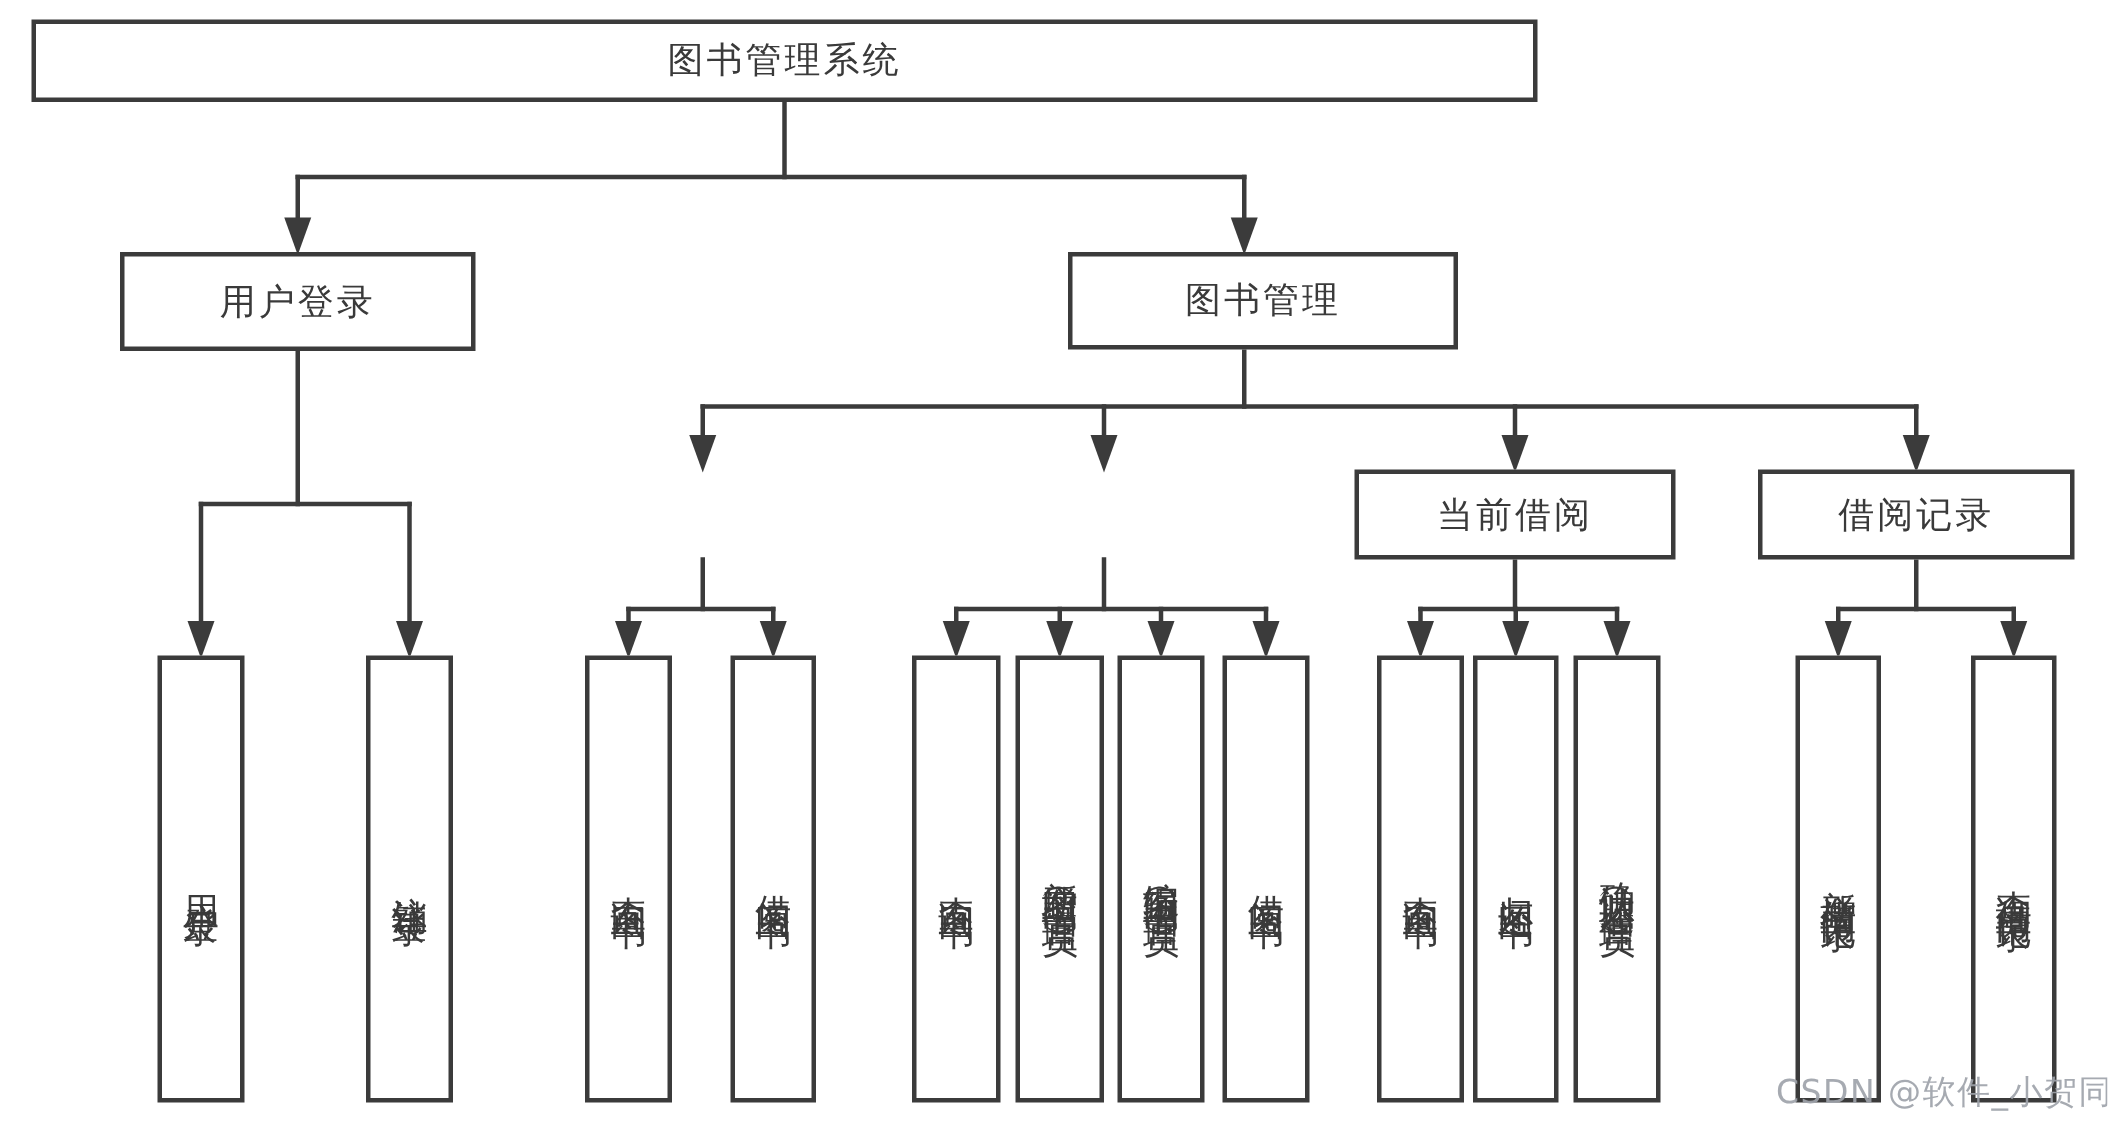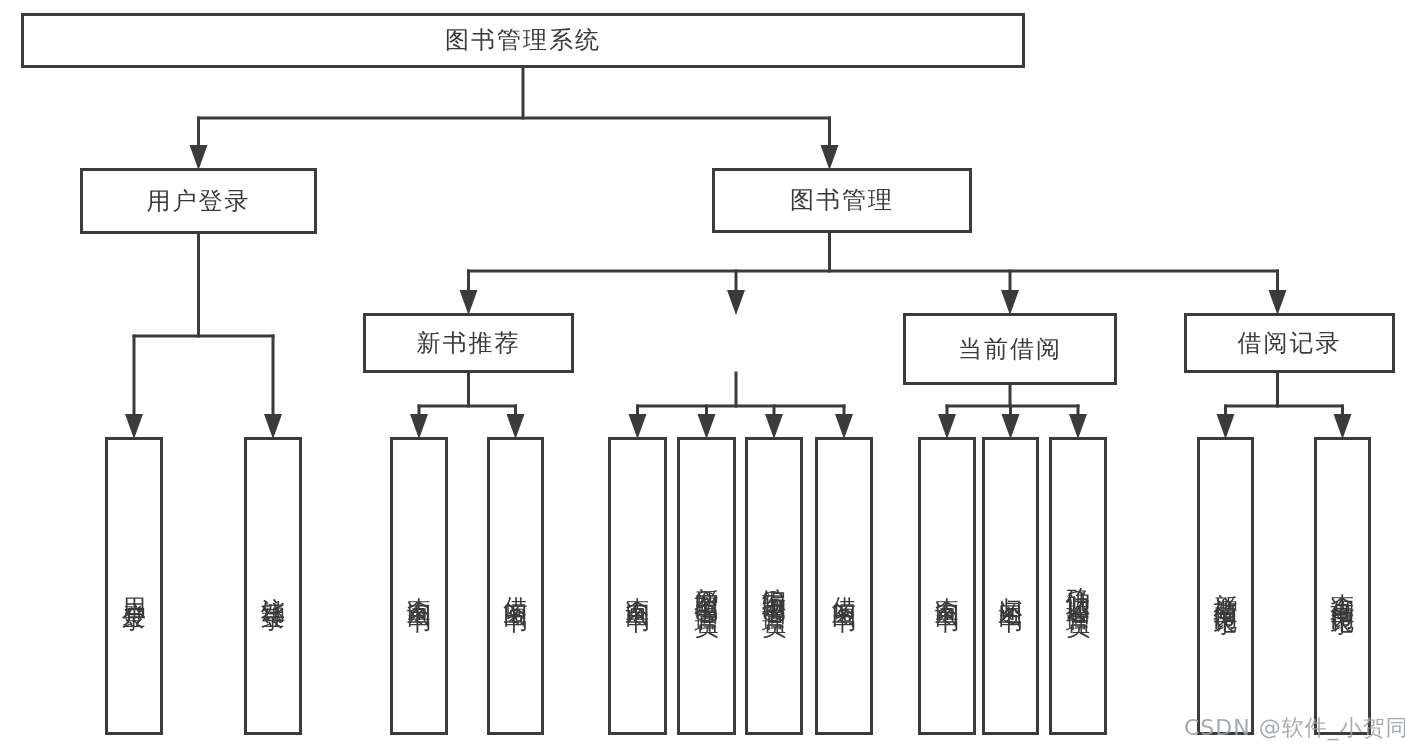--- a/index.html
+++ b/index.html
@@ -117,54 +117,51 @@
     </div>
     <div class="node vertical" style="left: 105px; top: 437px; width: 58px; height: 298px;">
       <span class="label">用户登录</span>
     </div>
     <div class="node vertical" style="left: 244px; top: 437px; width: 58px; height: 298px;">
       <span class="label">注销登录</span>
     </div>
     <div class="node" style="left: 712px; top: 168px; width: 260px; height: 65px;">
       <span class="label">图书管理</span>
     </div>
-    <div class="node" style="left: 363px; top: 313px; width: 211px; height: 60px;">
-      <span class="label">新书推荐</span>
-    </div>
     <div class="node vertical" style="left: 390px; top: 437px; width: 58px; height: 298px;">
       <span class="label">查询图书</span>
     </div>
     <div class="node vertical" style="left: 487px; top: 437px; width: 57px; height: 298px;">
       <span class="label">借阅图书</span>
     </div>
     <div class="node vertical" style="left: 608px; top: 437px; width: 59px; height: 298px;">
       <span class="label">查询图书</span>
     </div>
     <div class="node vertical" style="left: 677px; top: 437px; width: 59px; height: 298px;">
       <span class="label">新增图书（管理员）</span>
     </div>
     <div class="node vertical" style="left: 745px; top: 437px; width: 58px; height: 298px;">
       <span class="label">编辑图书（管理员）</span>
     </div>
     <div class="node vertical" style="left: 815px; top: 437px; width: 58px; height: 298px;">
       <span class="label">借阅图书</span>
     </div>
-    <div class="node" style="left: 903px; top: 313px; width: 214px; height: 72px;">
+    <div class="node" style="left: 903px; top: 313px; width: 214px; height: 60px;">
       <span class="label">当前借阅</span>
     </div>
     <div class="node vertical" style="left: 918px; top: 437px; width: 58px; height: 298px;">
       <span class="label">查询图书</span>
     </div>
     <div class="node vertical" style="left: 982px; top: 437px; width: 57px; height: 298px;">
       <span class="label">归还图书</span>
     </div>
     <div class="node vertical" style="left: 1049px; top: 437px; width: 58px; height: 298px;">
       <span class="label">确认归还（管理员）</span>
     </div>
-    <div class="node" style="left: 1172px; top: 313px; width: 211px; height: 60px; margin-left: 12px;">
+    <div class="node" style="left: 1172px; top: 313px; width: 211px; height: 60px;">
       <span class="label">借阅记录</span>
     </div>
     <div class="node vertical" style="left: 1197px; top: 437px; width: 57px; height: 298px;">
       <span class="label">新增借阅记录</span>
     </div>
     <div class="node vertical" style="left: 1314px; top: 437px; width: 57px; height: 298px;">
       <span class="label">查询借阅记录</span>
     </div>
   </div>
 

